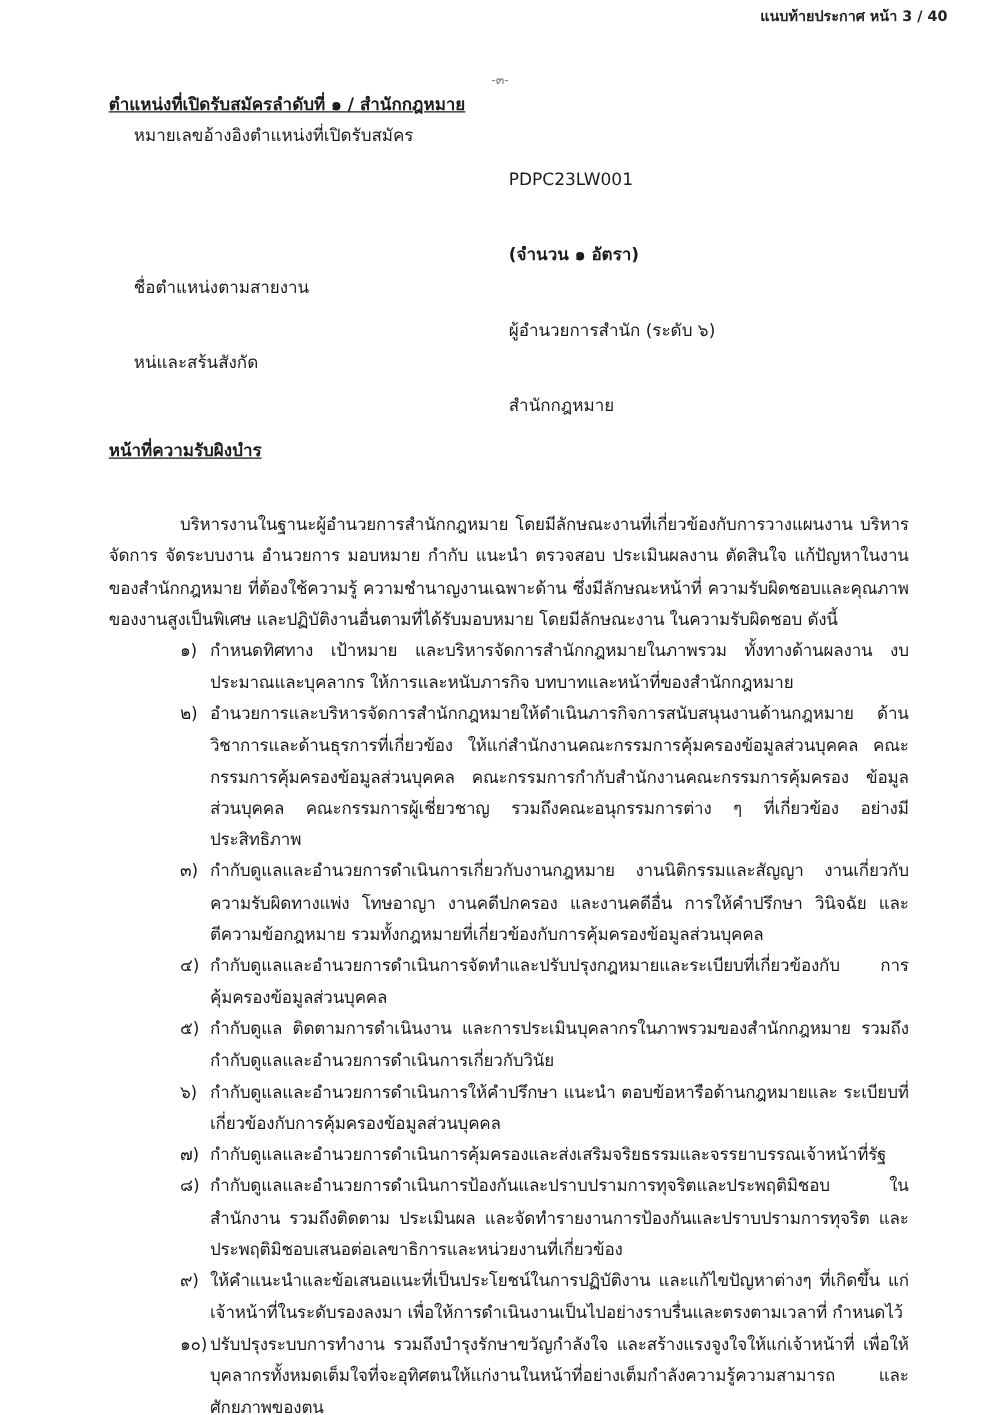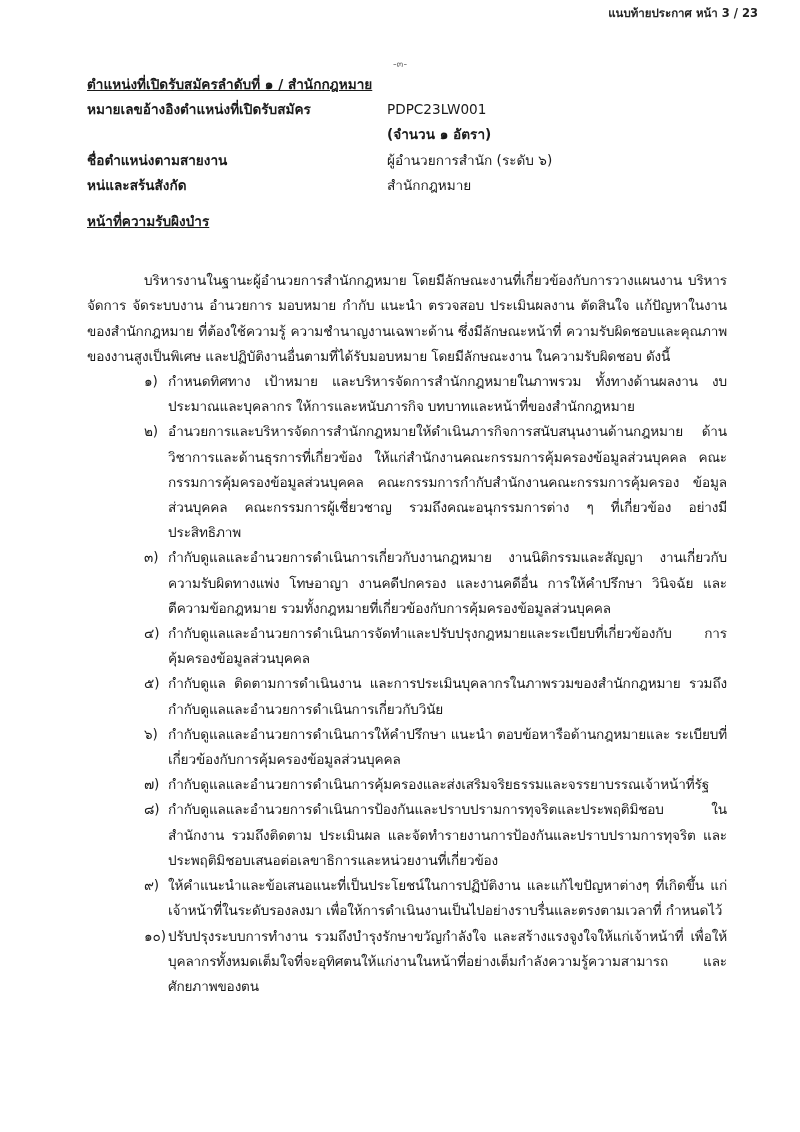--- a/index.html
+++ b/index.html
@@ -3,34 +3,34 @@
 <meta charset="utf-8">
 <style>
   html, body { margin: 0; padding: 0; background: #ffffff; }
   body { width: 800px; height: 1132px; position: relative; overflow: hidden;
          font-family: "DejaVu Sans", "Liberation Sans", sans-serif; color: #1a1a1a; }
   .page-header { position: absolute; top: 4px; right: 42px; font-size: 11.5px; font-weight: bold; color: #222; }
   .page-number { position: absolute; top: 56px; left: 0; width: 800px; text-align: center; font-size: 10px; color: #777; }
   .content { position: absolute; top: 72px; left: 87px; width: 640px; font-size: 13.6px; line-height: 25.2px; }
   .section-title { font-weight: bold; text-decoration: underline; white-space: nowrap; }
   .info-row { display: flex; white-space: nowrap; }
-  .info-label { width: 300px; font-weight: bold; }
-  .info-value { flex: 1; }
+  .info-label { width: 300px; font-weight: normal; margin-left: 20px; }
+  .info-value { flex: 1; margin-top: 35px; }
   .bold { font-weight: bold; }
   .duties-heading { font-weight: bold; text-decoration: underline; margin-top: 11px; }
   .intro { text-indent: 57px; text-align: justify; letter-spacing: -0.15px; margin-top: 34px; }
   .duty-list { margin: 0; padding: 0; list-style: none; }
   .duty-item { display: flex; margin-left: 57px; text-align: justify; letter-spacing: -0.15px; }
   .duty-num { width: 24px; flex: 0 0 24px; }
   .duty-text { flex: 1; }
 </style>
 </head>
 <body>
 
-<div class="page-header">แนบท้ายประกาศ หน้า 3 / 23</div>
+<div class="page-header">แนบท้ายประกาศ หน้า 3 / 40</div>
 <div class="page-number">-๓-</div>
 
 <div class="content">
   <div class="section-title">ตำแหน่งที่เปิดรับสมัครลำดับที่ ๑ / สำนักกฎหมาย</div>
 
   <div class="info-row">
     <div class="info-label">หมายเลขอ้างอิงตำแหน่งที่เปิดรับสมัคร</div>
     <div class="info-value">PDPC23LW001</div>
   </div>
   <div class="info-row">

